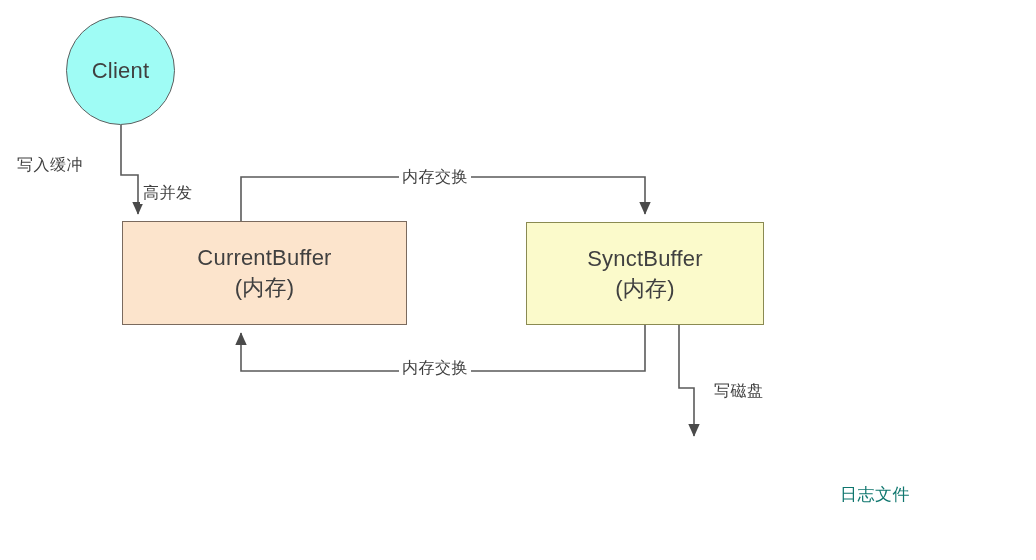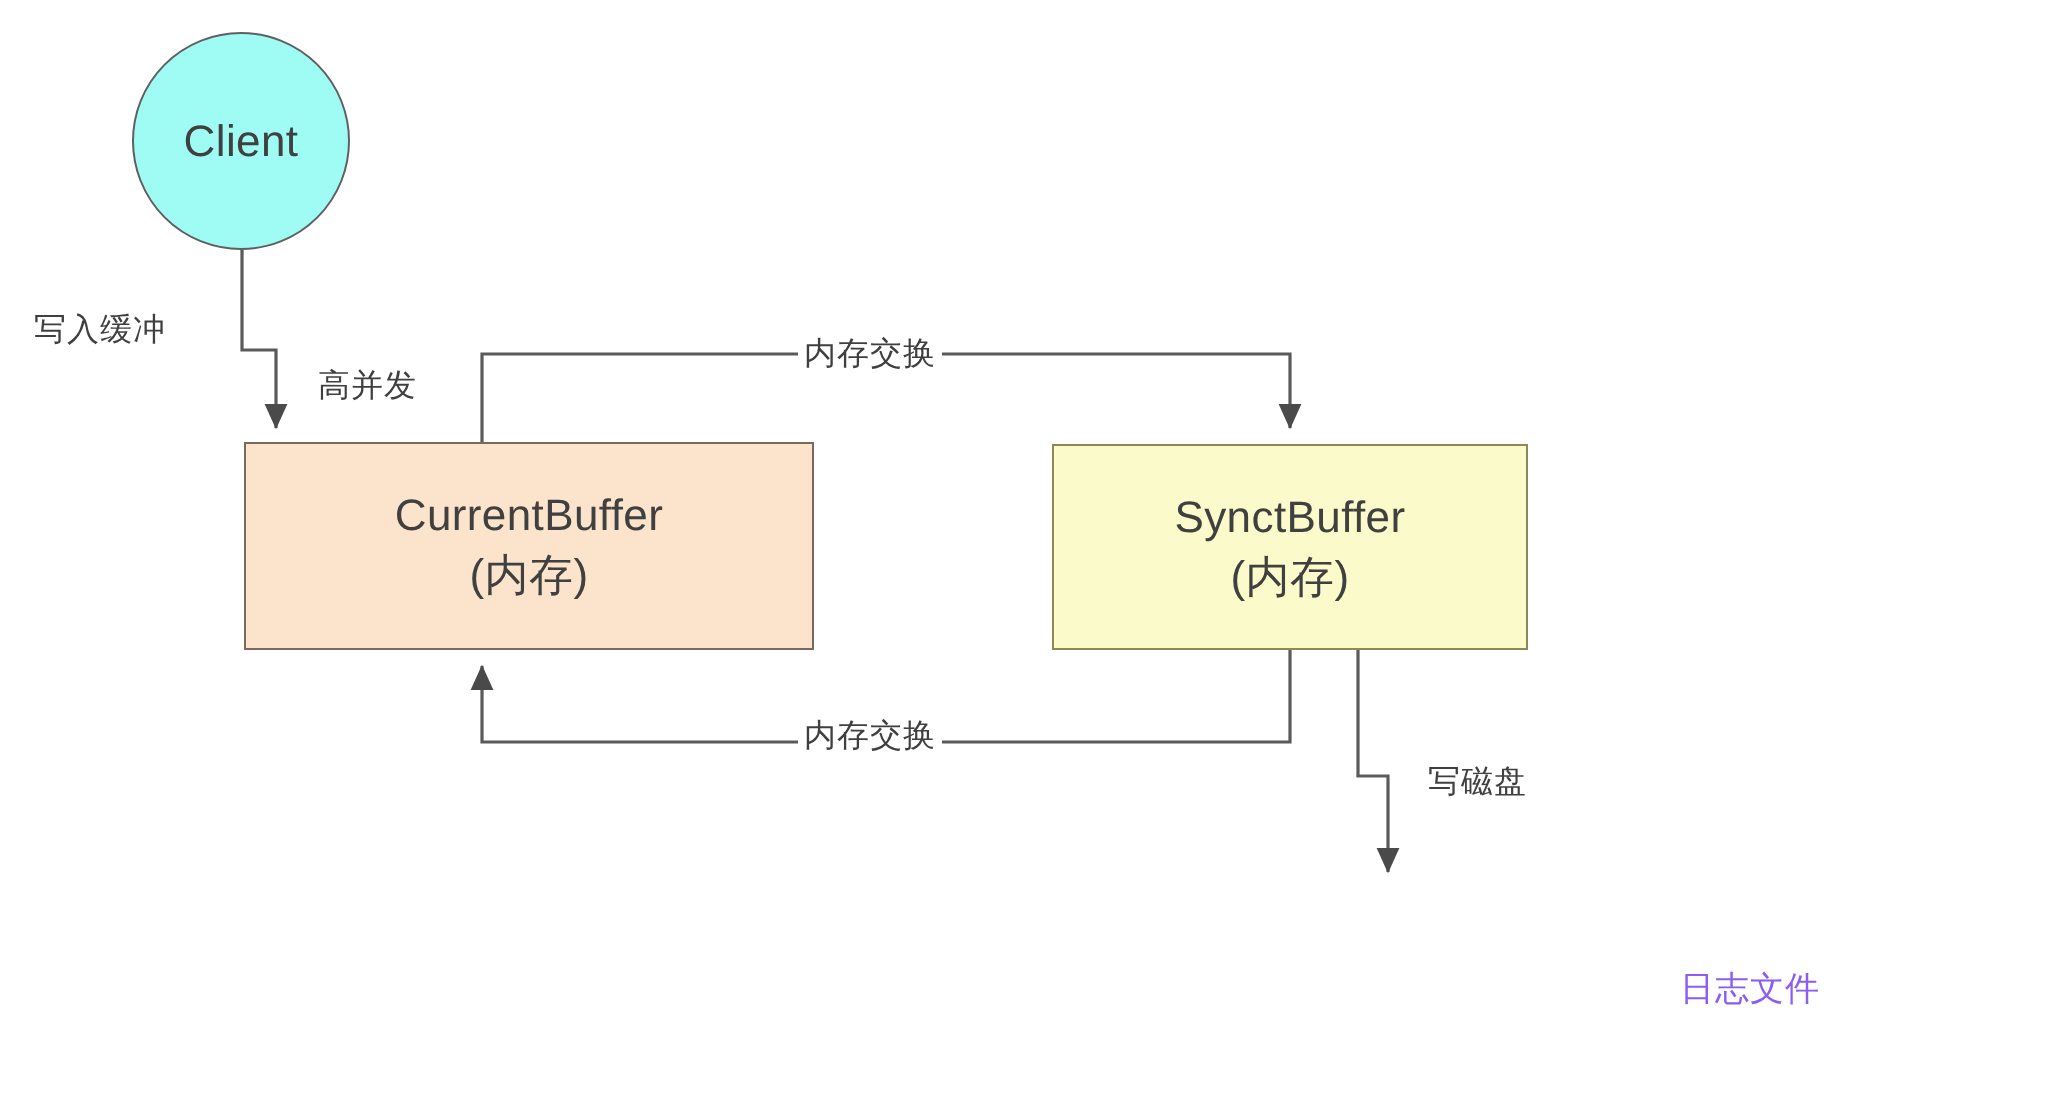--- a/index.html
+++ b/index.html
@@ -90,28 +90,28 @@
     position: absolute;
     color: #3f3f3f;
     font-size: 16px;
     white-space: nowrap;
     letter-spacing: 0.5px;
     background: #ffffff;
     padding: 0 3px;
   }
   .side-label {
     position: absolute;
-    color: #8b5cf6;
+    color: #0f766e;
     font-size: 17px;
     white-space: nowrap;
     letter-spacing: 0.5px;
   }
 
   #label-write-buffer { left: 14px;  top: 155px; }
-  #label-high-concurrency { left: 156px; top: 183px; }
+  #label-high-concurrency { left: 140px; top: 183px; }
   #label-mem-swap-top { left: 399px; top: 167px; }
   #label-mem-swap-bottom { left: 399px; top: 358px; }
   #label-write-disk { left: 711px; top: 381px; }
   #label-log-file { left: 840px; top: 483px; }
 </style>
 </head>
 <body>
 
 <div id="canvas">
 

